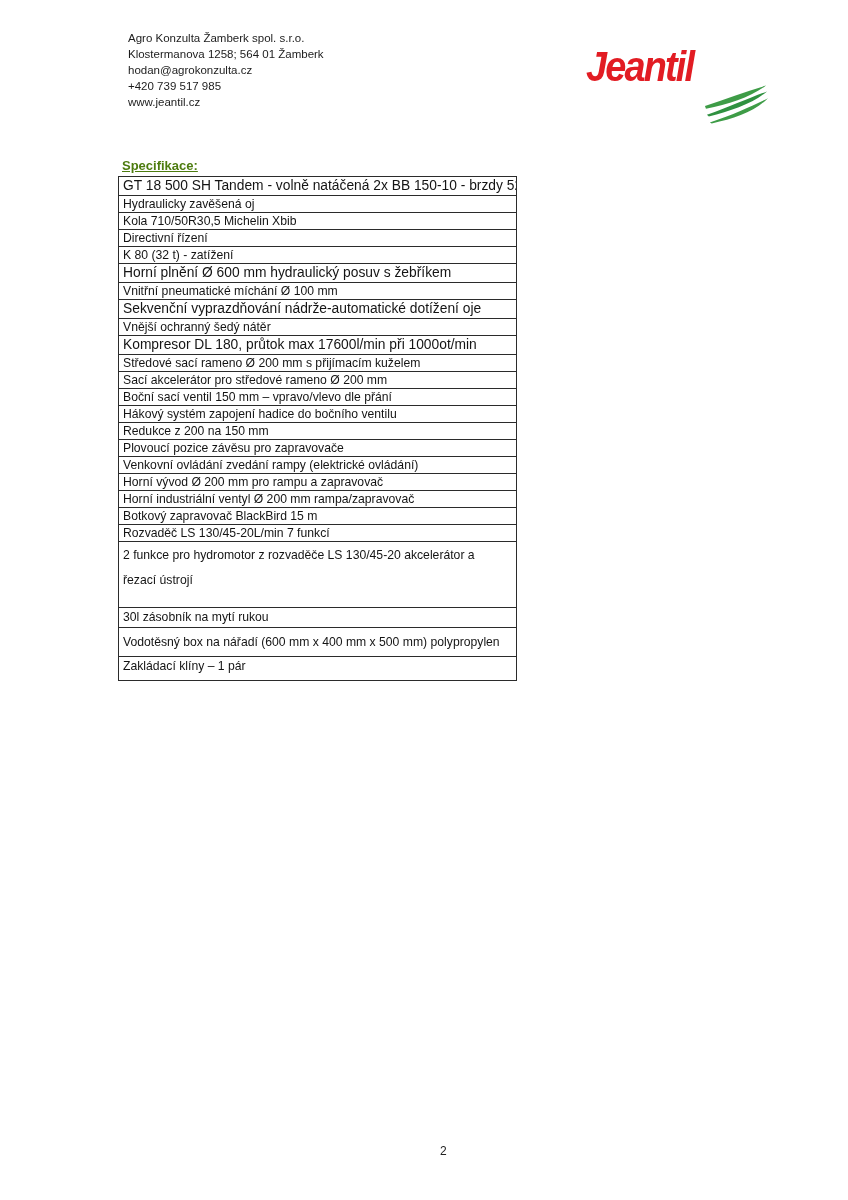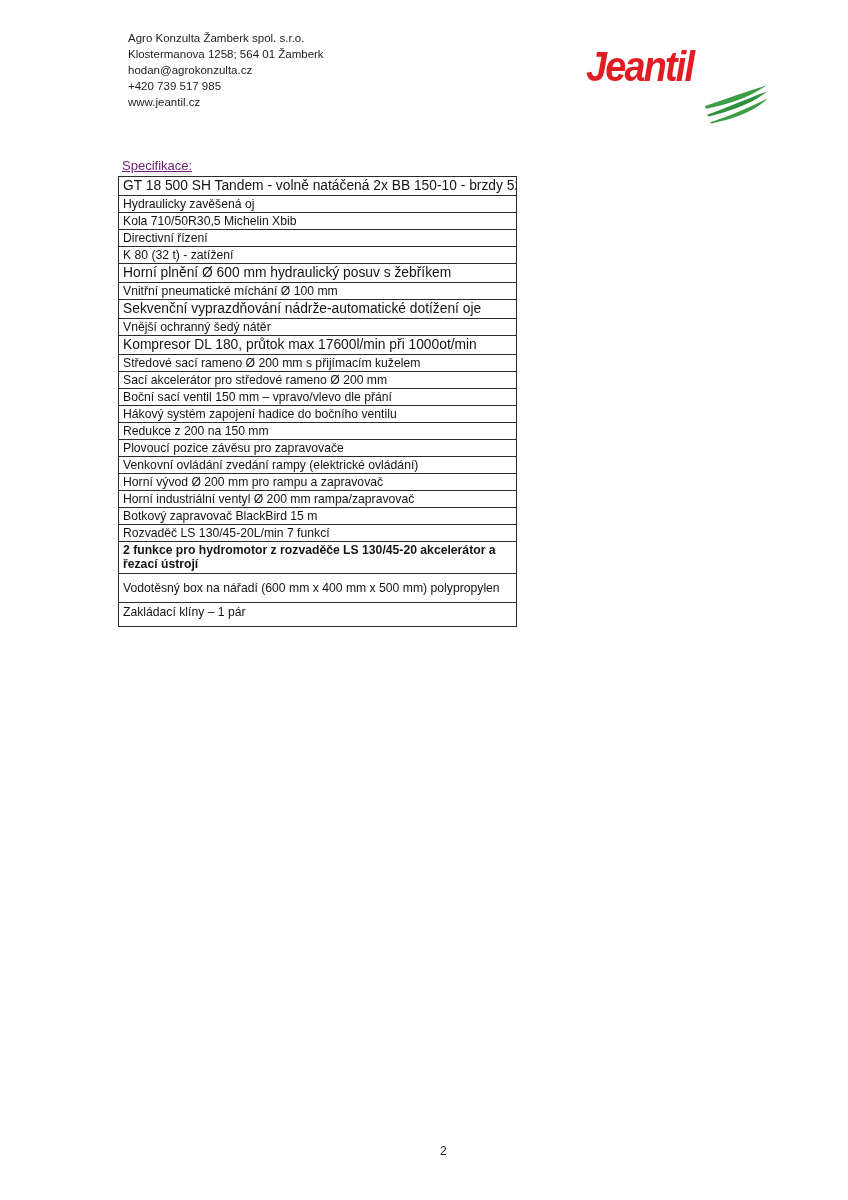--- a/index.html
+++ b/index.html
@@ -42,23 +42,23 @@
     position: absolute;
     right: -4px; bottom: -12px;
     width: 64px; height: 40px;
   }
 
   
   .spec-title {
     position: absolute;
     left: 122px; top: 158px;
     font-size: 13px;
-    font-weight: normal;
+    font-weight: bold;
     text-decoration: underline;
-    color: #701a75;
+    color: #4d7c0f;
   }
 
   
   .spec-table {
     position: absolute;
     left: 118px; top: 176px;
     width: 399px;
     border: 1px solid #2b2b2b;
     box-sizing: border-box;
     background: #ffffff;
@@ -76,23 +76,22 @@
   }
   .spec-row:last-child { border-bottom: none; }
   .spec-row.lg {
     height: 19px;
     line-height: 18px;
     font-size: 13.8px;
   }
   .spec-row.two {
     height: auto;
     white-space: normal;
-    line-height: 14px;
-    padding: 1px 20px 2px 4px;
-    font-weight: bold;
+    line-height: 25px;
+    padding: 1px 20px 14px 4px;
   }
   .spec-row.h20 { height: 20px; line-height: 18px; }
   .spec-row.tall { height: 29px; line-height: 29px; }
   .spec-row.padb { height: 23px; line-height: 18px; }
 
   
   .page-number {
     position: absolute;
     left: 440px; top: 1144px;
     font-size: 12px;
@@ -137,17 +136,18 @@
   <div class="spec-row">Boční sací ventil 150 mm – vpravo/vlevo dle přání</div>
   <div class="spec-row">Hákový systém zapojení hadice do bočního ventilu</div>
   <div class="spec-row">Redukce z 200 na 150 mm</div>
   <div class="spec-row">Plovoucí pozice závěsu pro zapravovače</div>
   <div class="spec-row">Venkovní ovládání zvedání rampy (elektrické ovládání)</div>
   <div class="spec-row">Horní vývod Ø 200 mm pro rampu a zapravovač</div>
   <div class="spec-row">Horní industriální ventyl Ø 200 mm rampa/zapravovač</div>
   <div class="spec-row">Botkový zapravovač BlackBird 15 m</div>
   <div class="spec-row">Rozvaděč LS 130/45-20L/min 7 funkcí</div>
   <div class="spec-row two">2 funkce pro hydromotor z rozvaděče LS 130/45-20 akcelerátor a řezací ústrojí</div>
+  <div class="spec-row h20">30l zásobník na mytí rukou</div>
   <div class="spec-row tall">Vodotěsný box na nářadí (600 mm x 400 mm x 500 mm) polypropylen</div>
   <div class="spec-row padb">Zakládací klíny – 1 pár</div>
 </div>
 
 <div class="page-number">2</div>
 
 </body></html>

